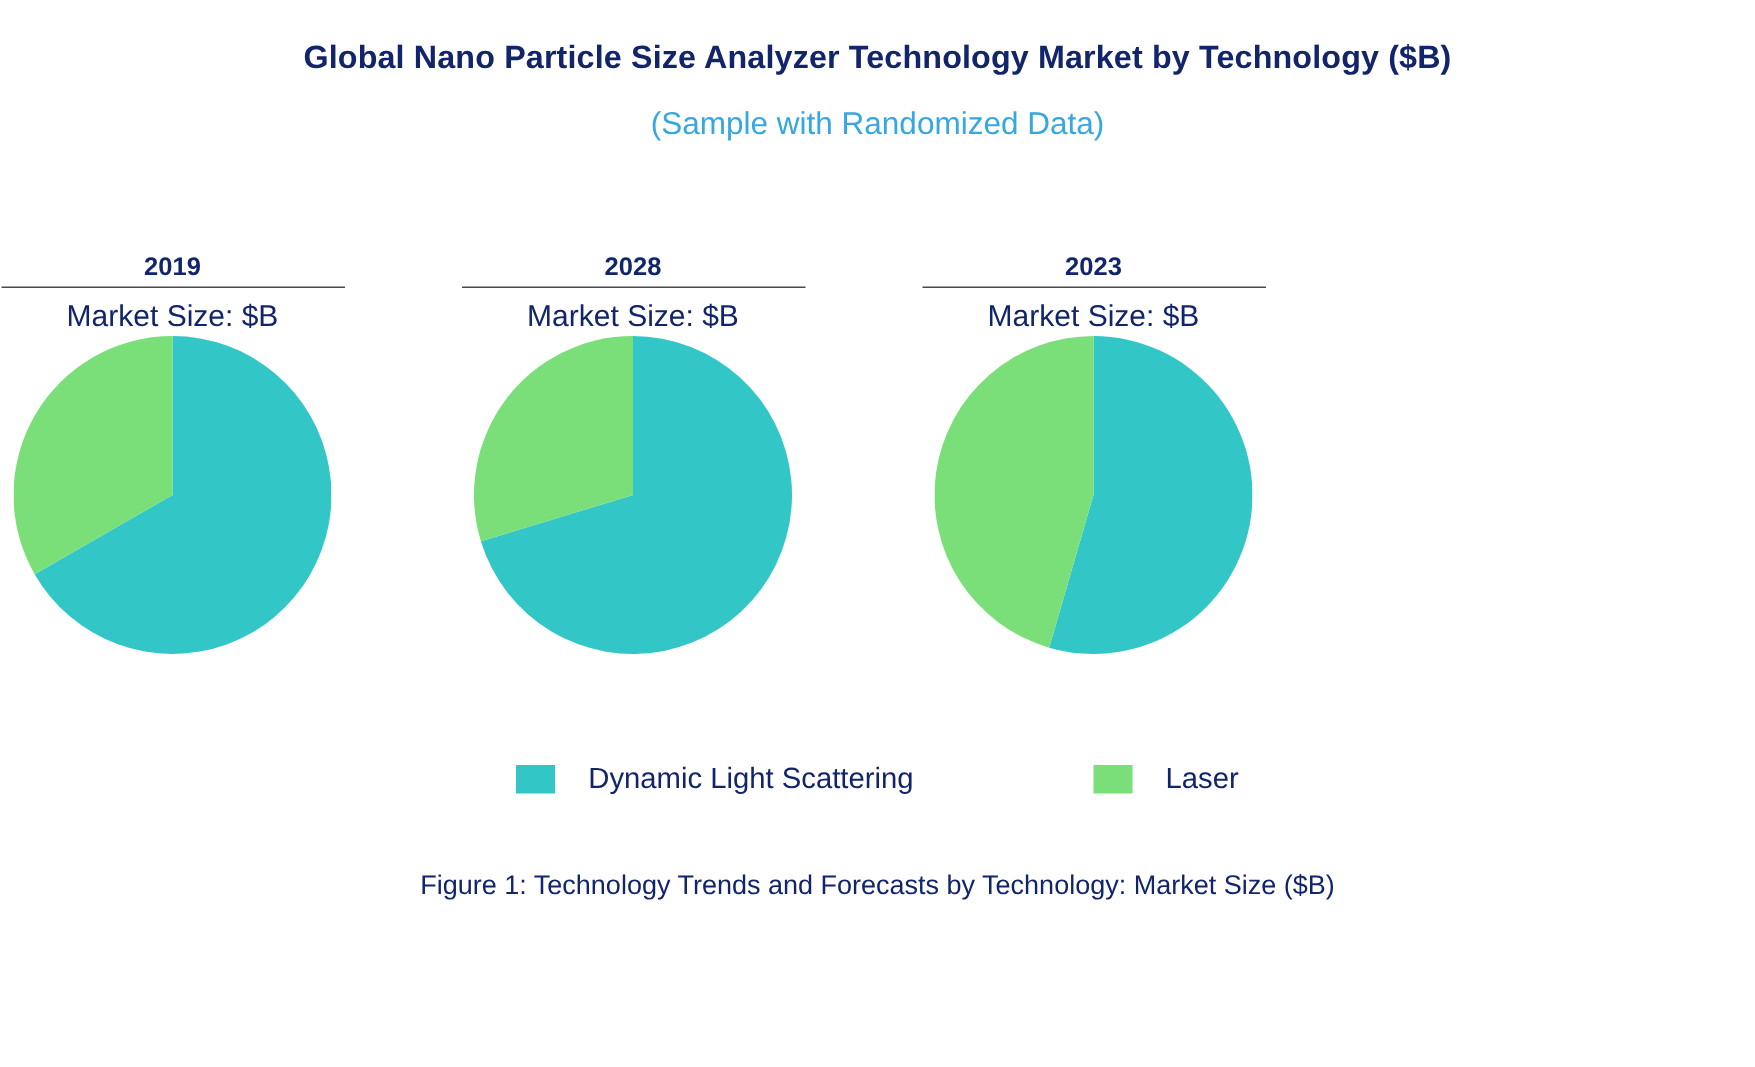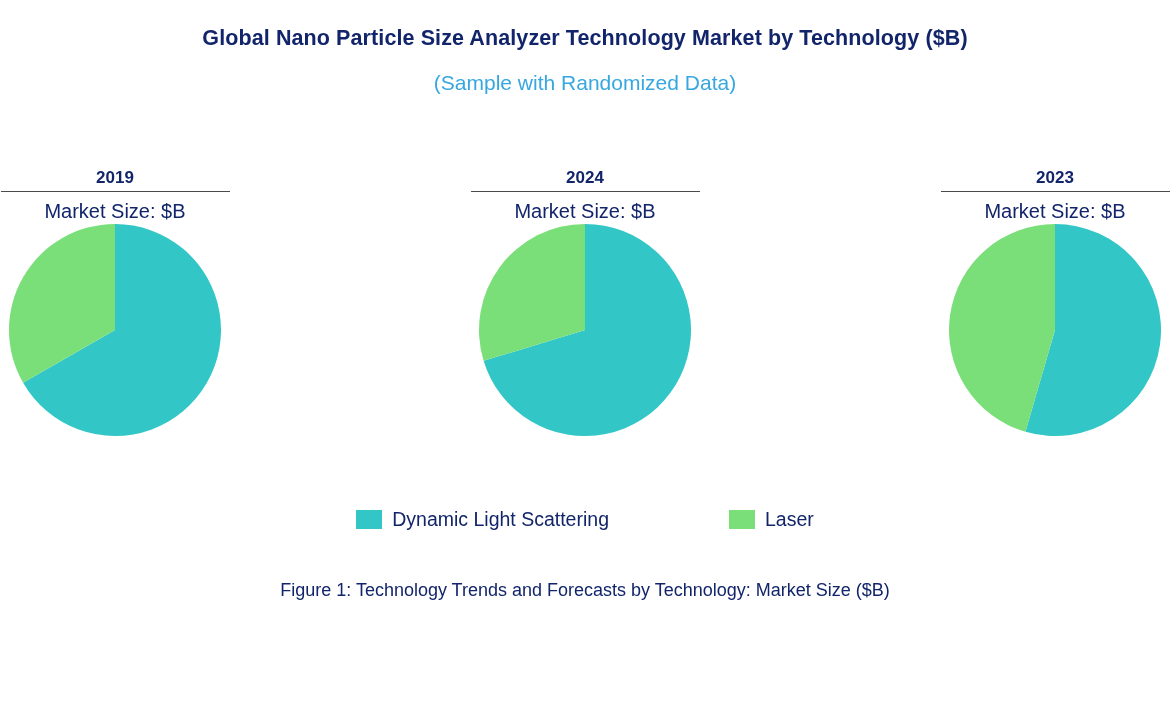--- a/index.html
+++ b/index.html
@@ -46,22 +46,22 @@
     white-space: nowrap;
   }
 
   
   .panels {
     position: absolute;
     top: 168px;
     left: 0;
     width: 1170px;
     display: flex;
-    justify-content: space-between;
-    gap: 115px;
+    justify-content: flex-start;
+    gap: 77px;
   }
   .panel {
     width: 230px;
     display: flex;
     flex-direction: column;
     align-items: center;
   }
   .panel-year {
     font-size: 17px;
     font-weight: bold;
@@ -97,20 +97,21 @@
     top: 508px;
     left: 0;
     width: 1170px;
     display: flex;
     justify-content: center;
     align-items: center;
   }
   .legend-item {
     display: flex;
     align-items: center;
+    gap: 12px;
   }
   .legend-item.first { margin-right: 120px; }
   .legend-swatch {
     width: 26px;
     height: 19px;
     margin-right: 10px;
     flex: 0 0 auto;
   }
   .legend-label {
     font-size: 19.5px;
@@ -151,21 +152,21 @@
         <svg viewBox="0 0 212 212" width="212" height="212">
           <g>
             <path class="slice-dls" d="M 106 106 L 106.00 0.00 A 106 106 0 1 1 14.09 158.81 Z" fill="#33c6c6"></path>
             <path class="slice-laser" d="M 106 106 L 14.09 158.81 A 106 106 0 0 1 106.00 0.00 Z" fill="#7ade79"></path>
           </g>
         </svg>
       </div>
     </div>
 
     <div class="panel">
-      <div class="panel-year">2024</div>
+      <div class="panel-year">2028</div>
       <div class="panel-rule"></div>
       <div class="panel-subhead">Market Size: $B</div>
       <div class="pie-wrap">
         <svg viewBox="0 0 212 212" width="212" height="212">
           <g>
             <path class="slice-dls" d="M 106 106 L 106.00 0.00 A 106 106 0 1 1 4.59 136.85 Z" fill="#33c6c6"></path>
             <path class="slice-laser" d="M 106 106 L 4.59 136.85 A 106 106 0 0 1 106.00 0.00 Z" fill="#7ade79"></path>
           </g>
         </svg>
       </div>

